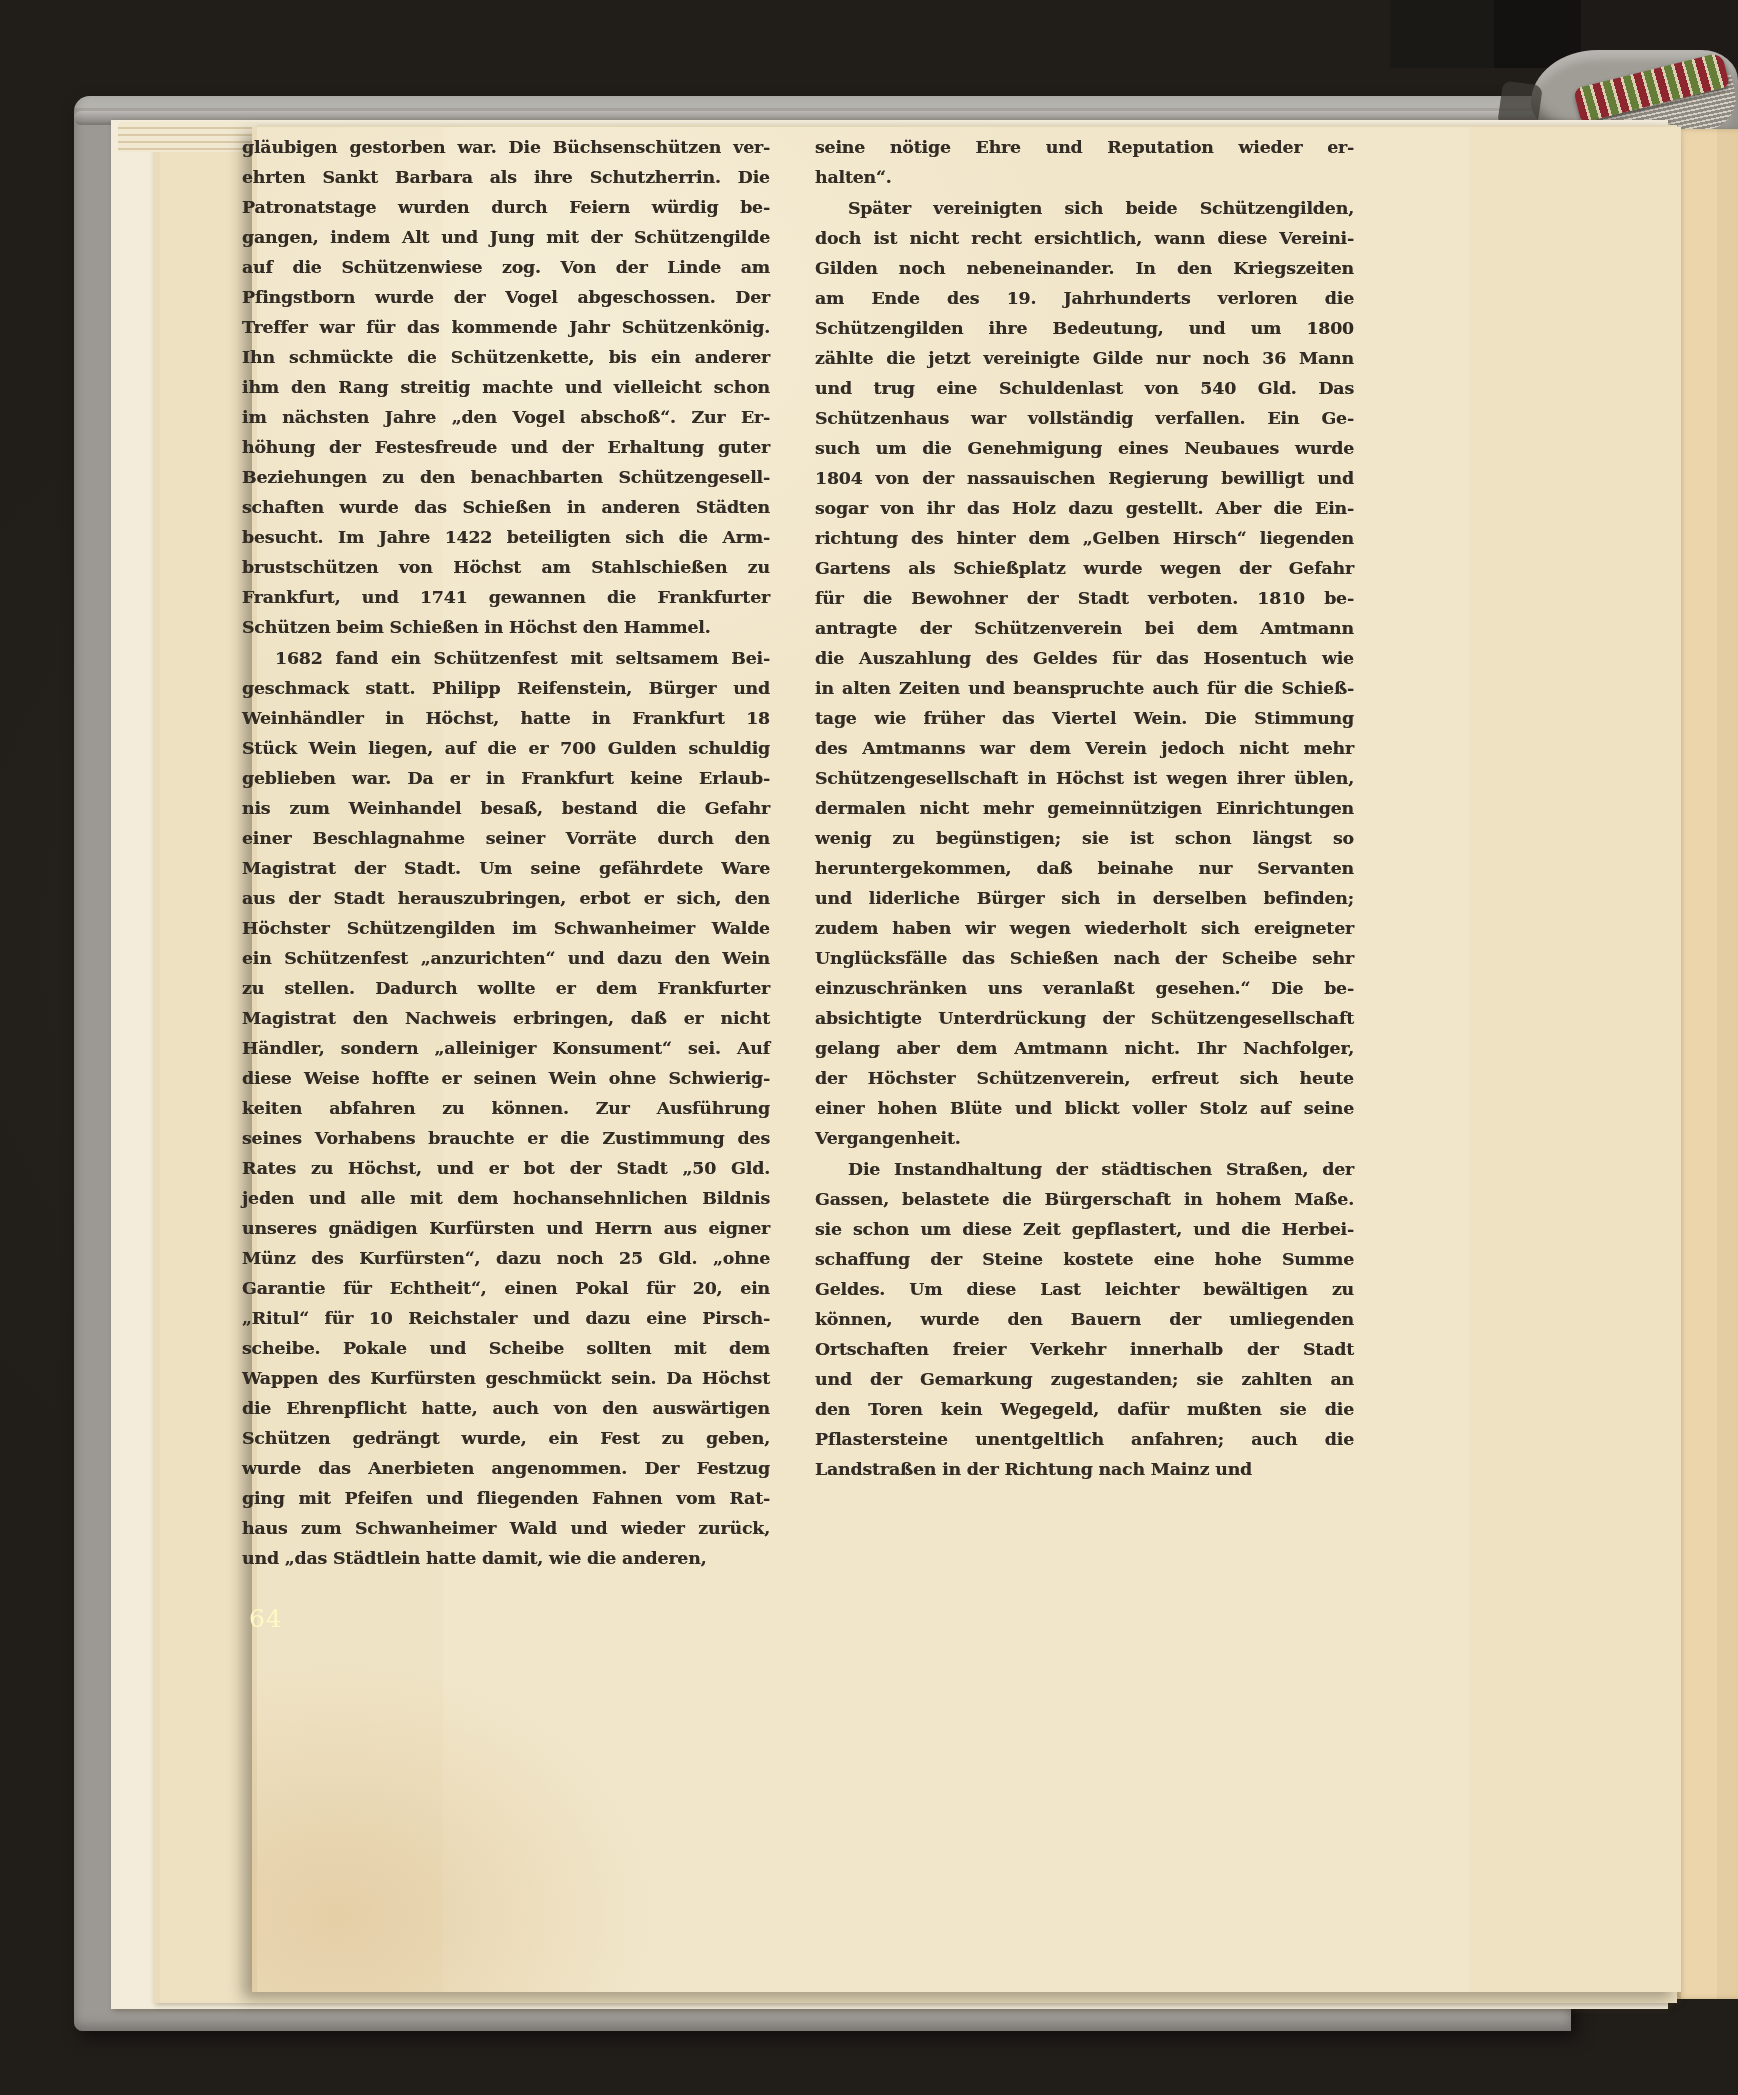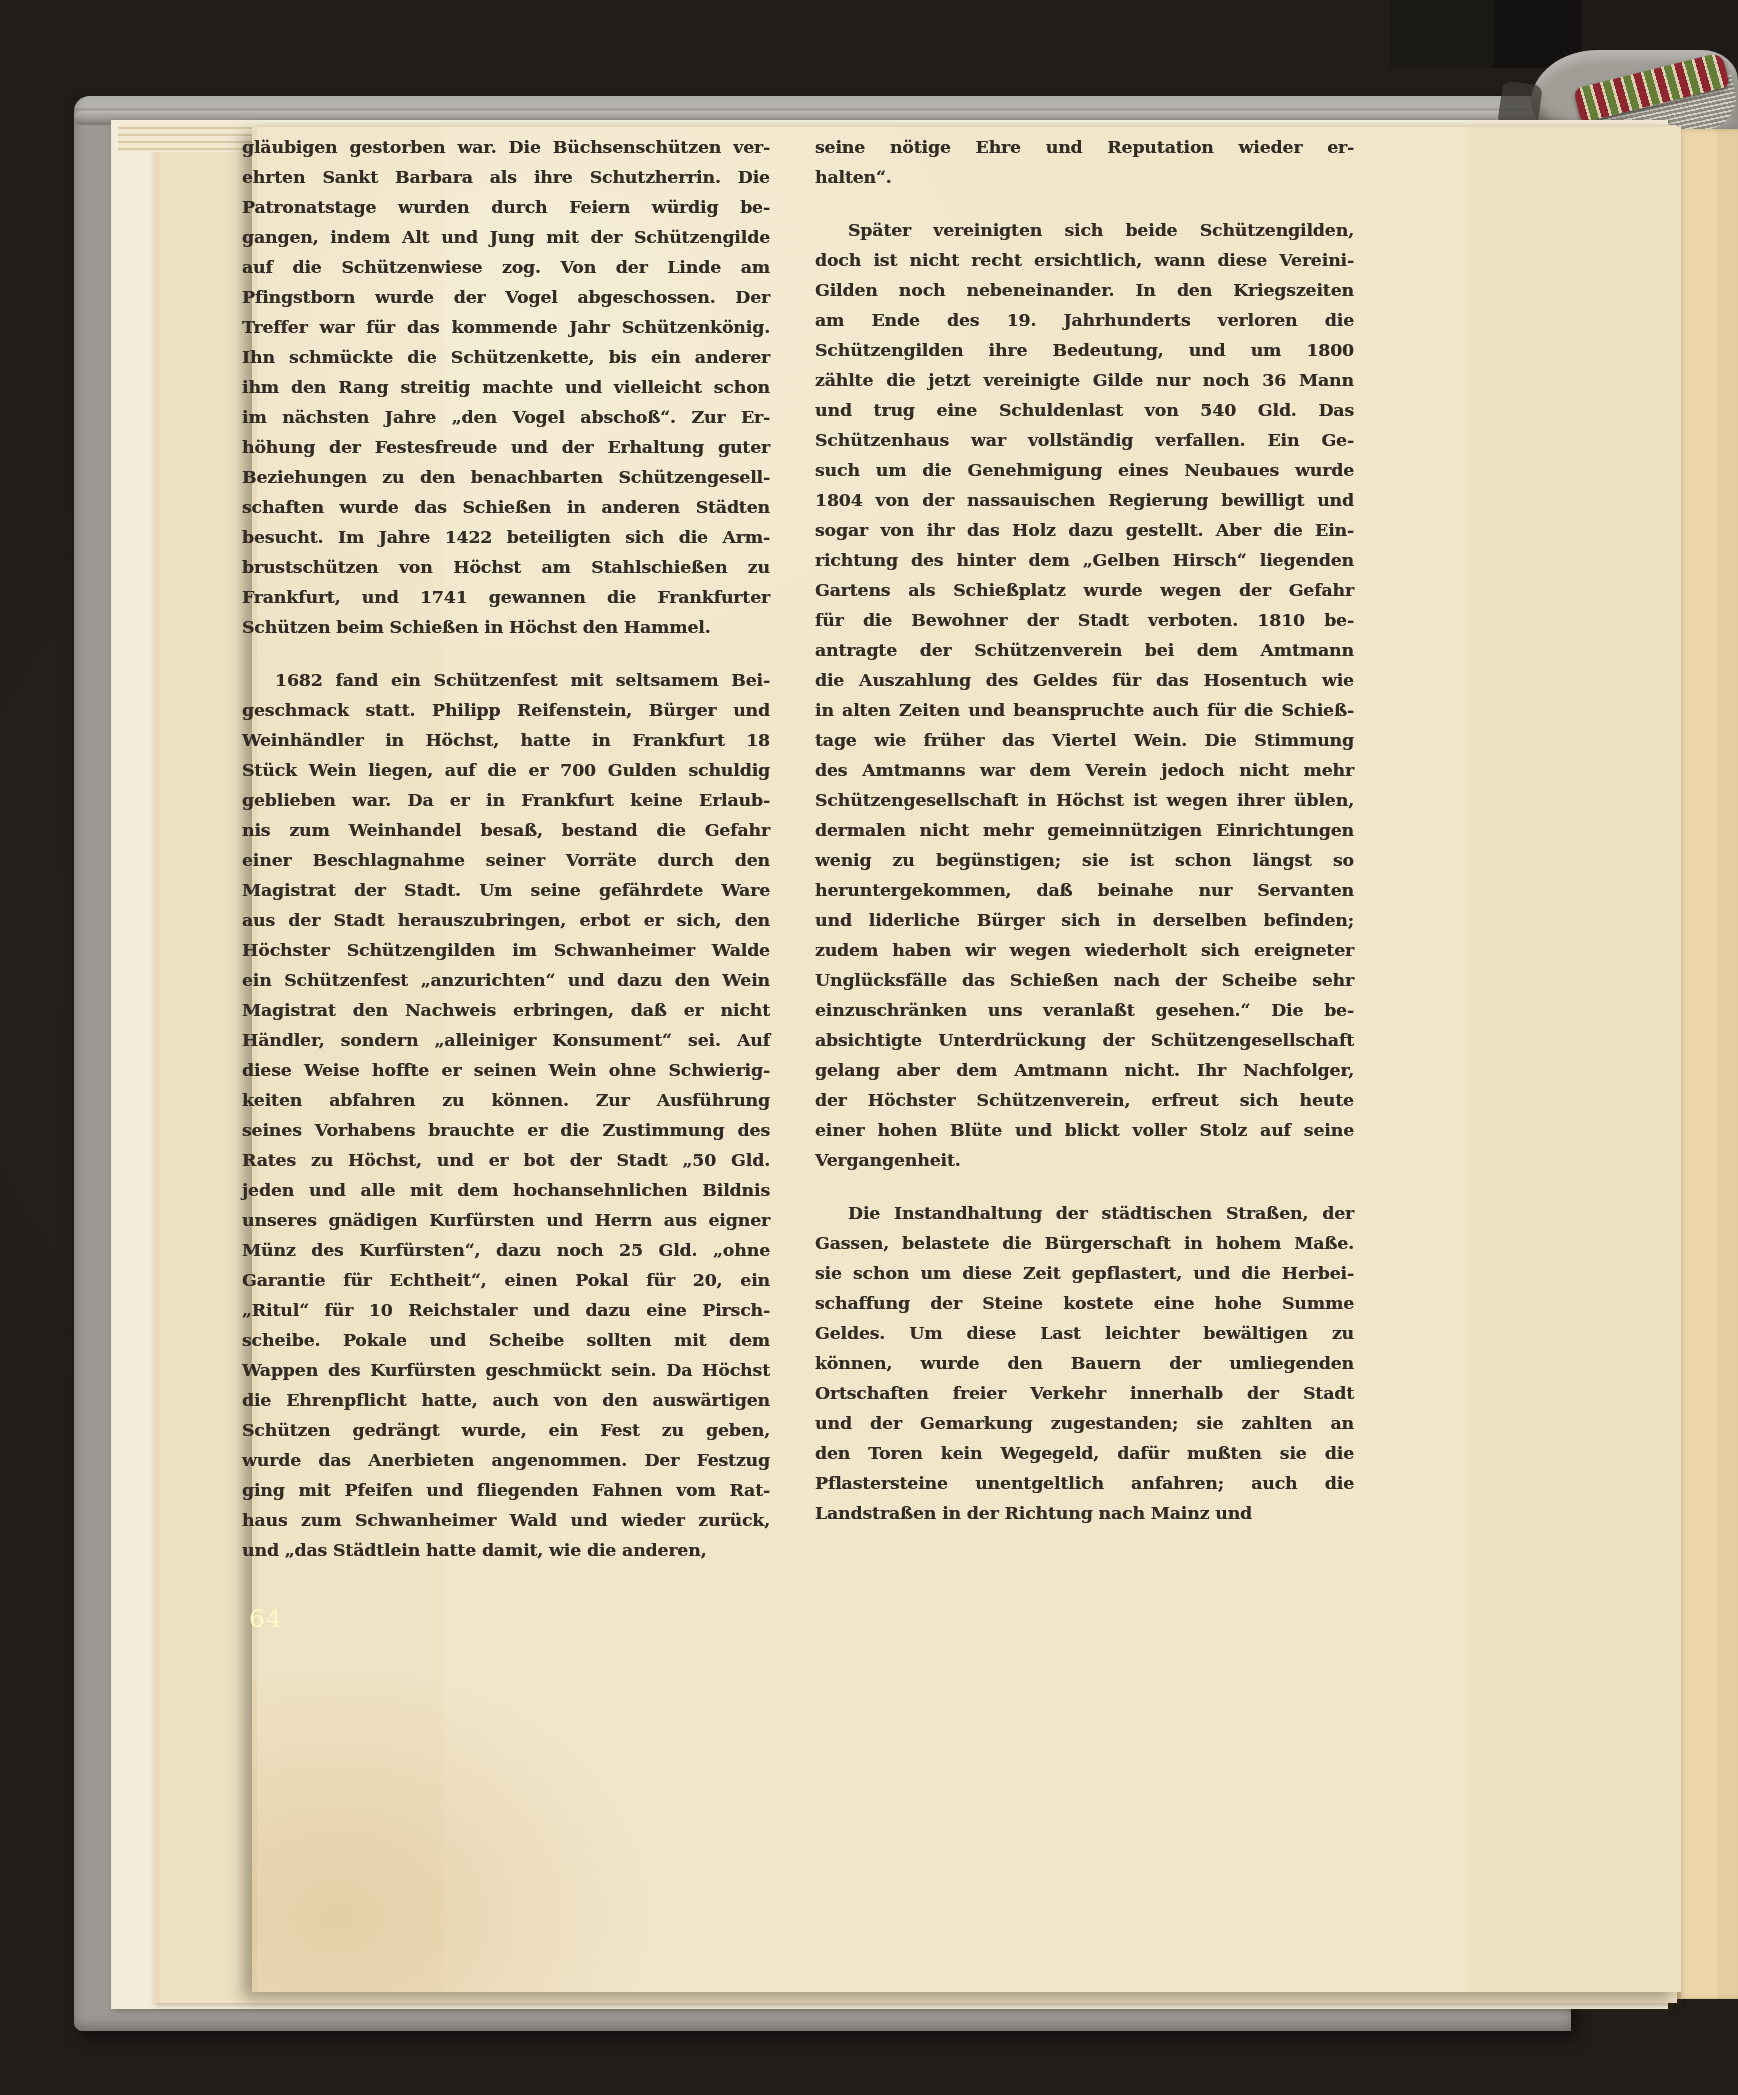--- a/index.html
+++ b/index.html
@@ -60,21 +60,21 @@
       radial-gradient(452px 365px at 6% 96%, rgba(210,173,116,.38), rgba(0,0,0,0) 70%),
       radial-gradient(782px 608px at 20% 10%, rgba(255,252,240,.30), rgba(0,0,0,0) 70%),
       linear-gradient(90deg,#e7d8b6 0 5.2px,#efe3c5 5.2px 191px,#f1e6ca 191px 1217px,#eee2c2 1217px);
     box-shadow:-8.7px 7px 14px rgba(30,22,10,.35);}
 
   .col{position:absolute;top:132px;}
   .col-left{left:242px;width:528px;}
   .col-right{left:815px;width:539px;}
 
   .para{margin:0;}
-  .para + .para{margin-top:23px;}
+  .para + .para{margin-top:1px;}
   .tline{
     font-size:17.4px;font-weight:700;line-height:30px;letter-spacing:-0.2px;
     color:#332c24;text-align:justify;text-align-last:justify;white-space:normal;
     text-shadow:0 0 0.3px rgba(51,44,36,.55);}
   .tline:last-child{text-align-last:left;}
   .para.indent .tline:first-child{text-indent:33px;}
 
   .page-number{left:249px;top:1604px;font-size:25px;font-weight:400;color:#fef9c3;
     letter-spacing:0.9px;}
 </style>
@@ -124,20 +124,21 @@
       <div class="tline">geschmack statt. Philipp Reifenstein, Bürger und</div>
       <div class="tline">Weinhändler in Höchst, hatte in Frankfurt 18</div>
       <div class="tline">Stück Wein liegen, auf die er 700 Gulden schuldig</div>
       <div class="tline">geblieben war. Da er in Frankfurt keine Erlaub-</div>
       <div class="tline">nis zum Weinhandel besaß, bestand die Gefahr</div>
       <div class="tline">einer Beschlagnahme seiner Vorräte durch den</div>
       <div class="tline">Magistrat der Stadt. Um seine gefährdete Ware</div>
       <div class="tline">aus der Stadt herauszubringen, erbot er sich, den</div>
       <div class="tline">Höchster Schützengilden im Schwanheimer Walde</div>
       <div class="tline">ein Schützenfest „anzurichten“ und dazu den Wein</div>
+      <div class="tline">zu stellen. Dadurch wollte er dem Frankfurter</div>
       <div class="tline">Magistrat den Nachweis erbringen, daß er nicht</div>
       <div class="tline">Händler, sondern „alleiniger Konsument“ sei. Auf</div>
       <div class="tline">diese Weise hoffte er seinen Wein ohne Schwierig-</div>
       <div class="tline">keiten abfahren zu können. Zur Ausführung</div>
       <div class="tline">seines Vorhabens brauchte er die Zustimmung des</div>
       <div class="tline">Rates zu Höchst, und er bot der Stadt „50 Gld.</div>
       <div class="tline">jeden und alle mit dem hochansehnlichen Bildnis</div>
       <div class="tline">unseres gnädigen Kurfürsten und Herrn aus eigner</div>
       <div class="tline">Münz des Kurfürsten“, dazu noch 25 Gld. „ohne</div>
       <div class="tline">Garantie für Echtheit“, einen Pokal für 20, ein</div>

